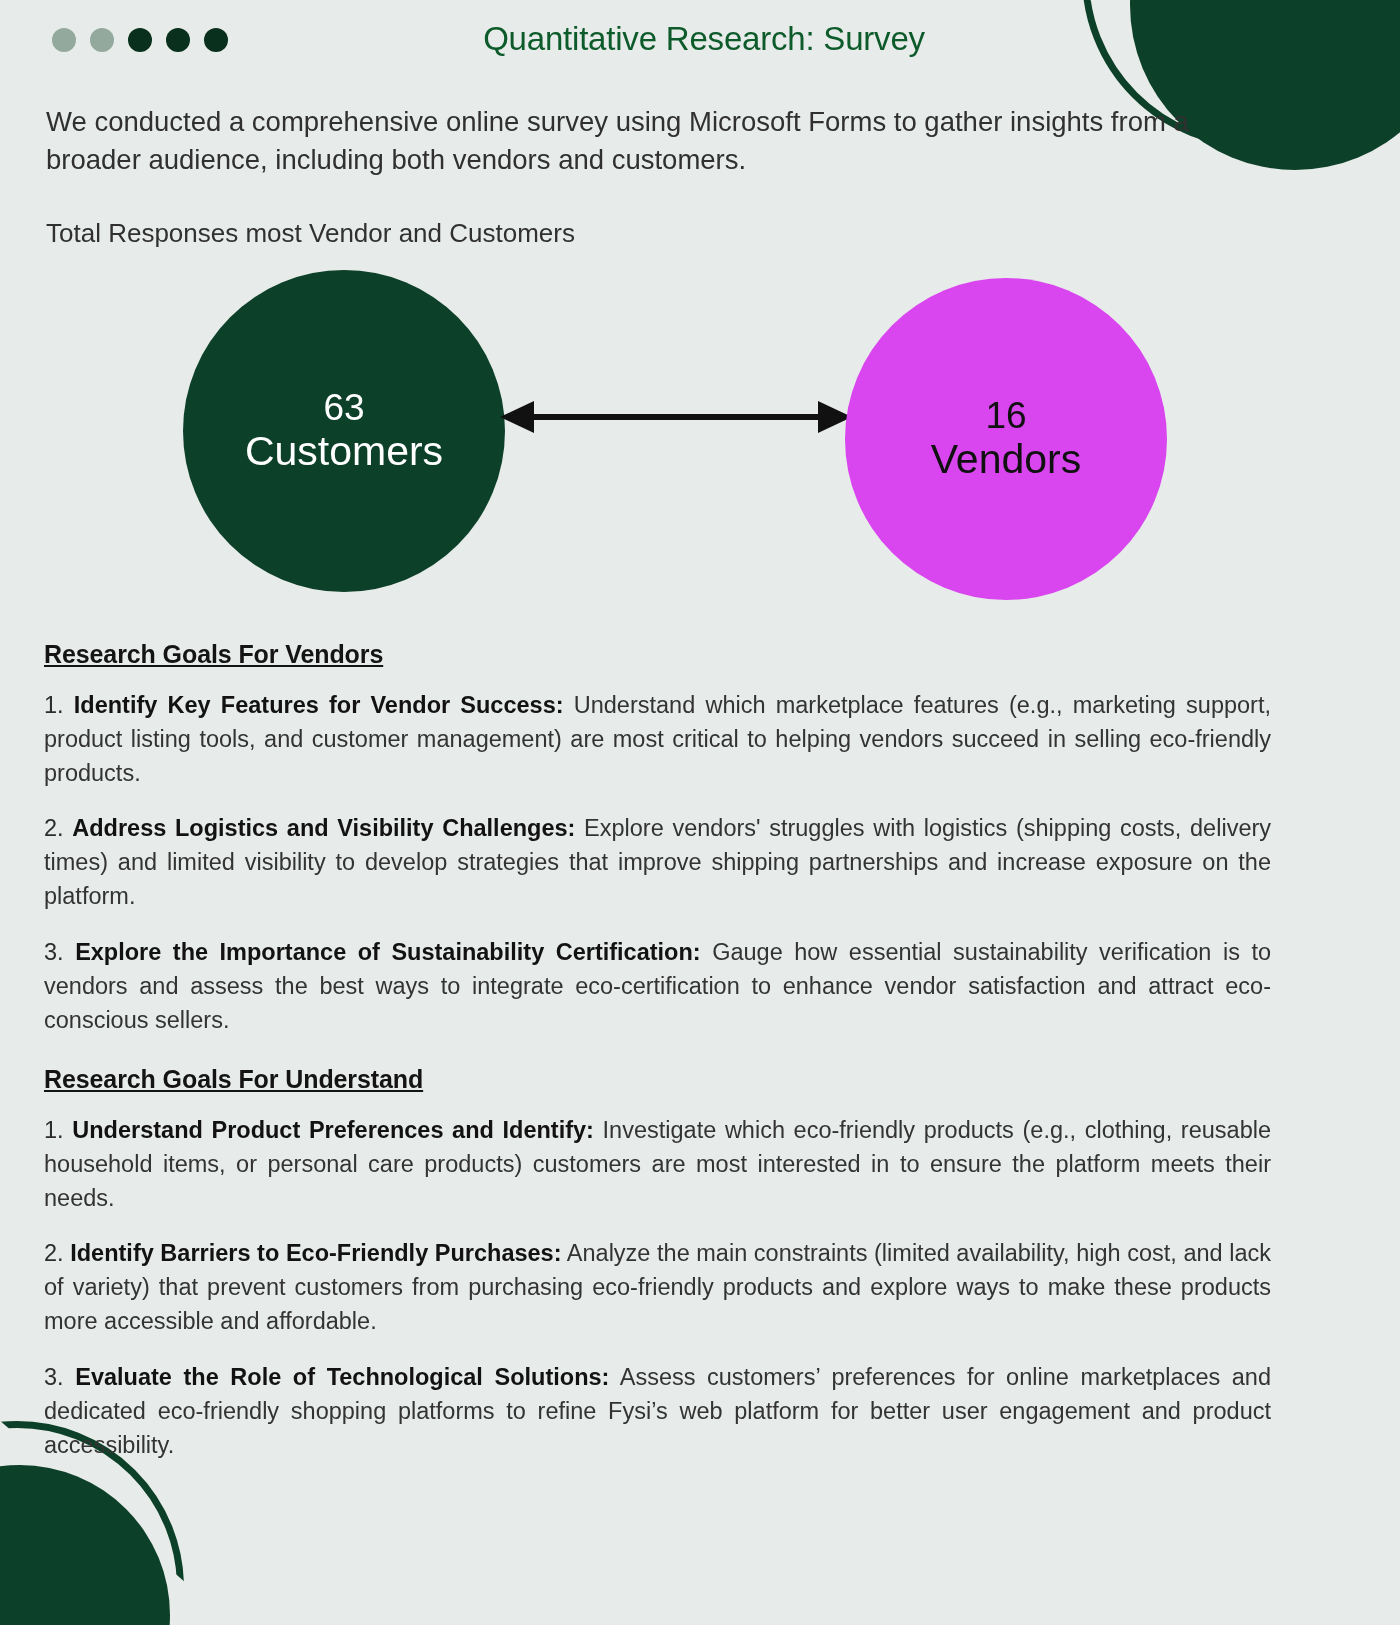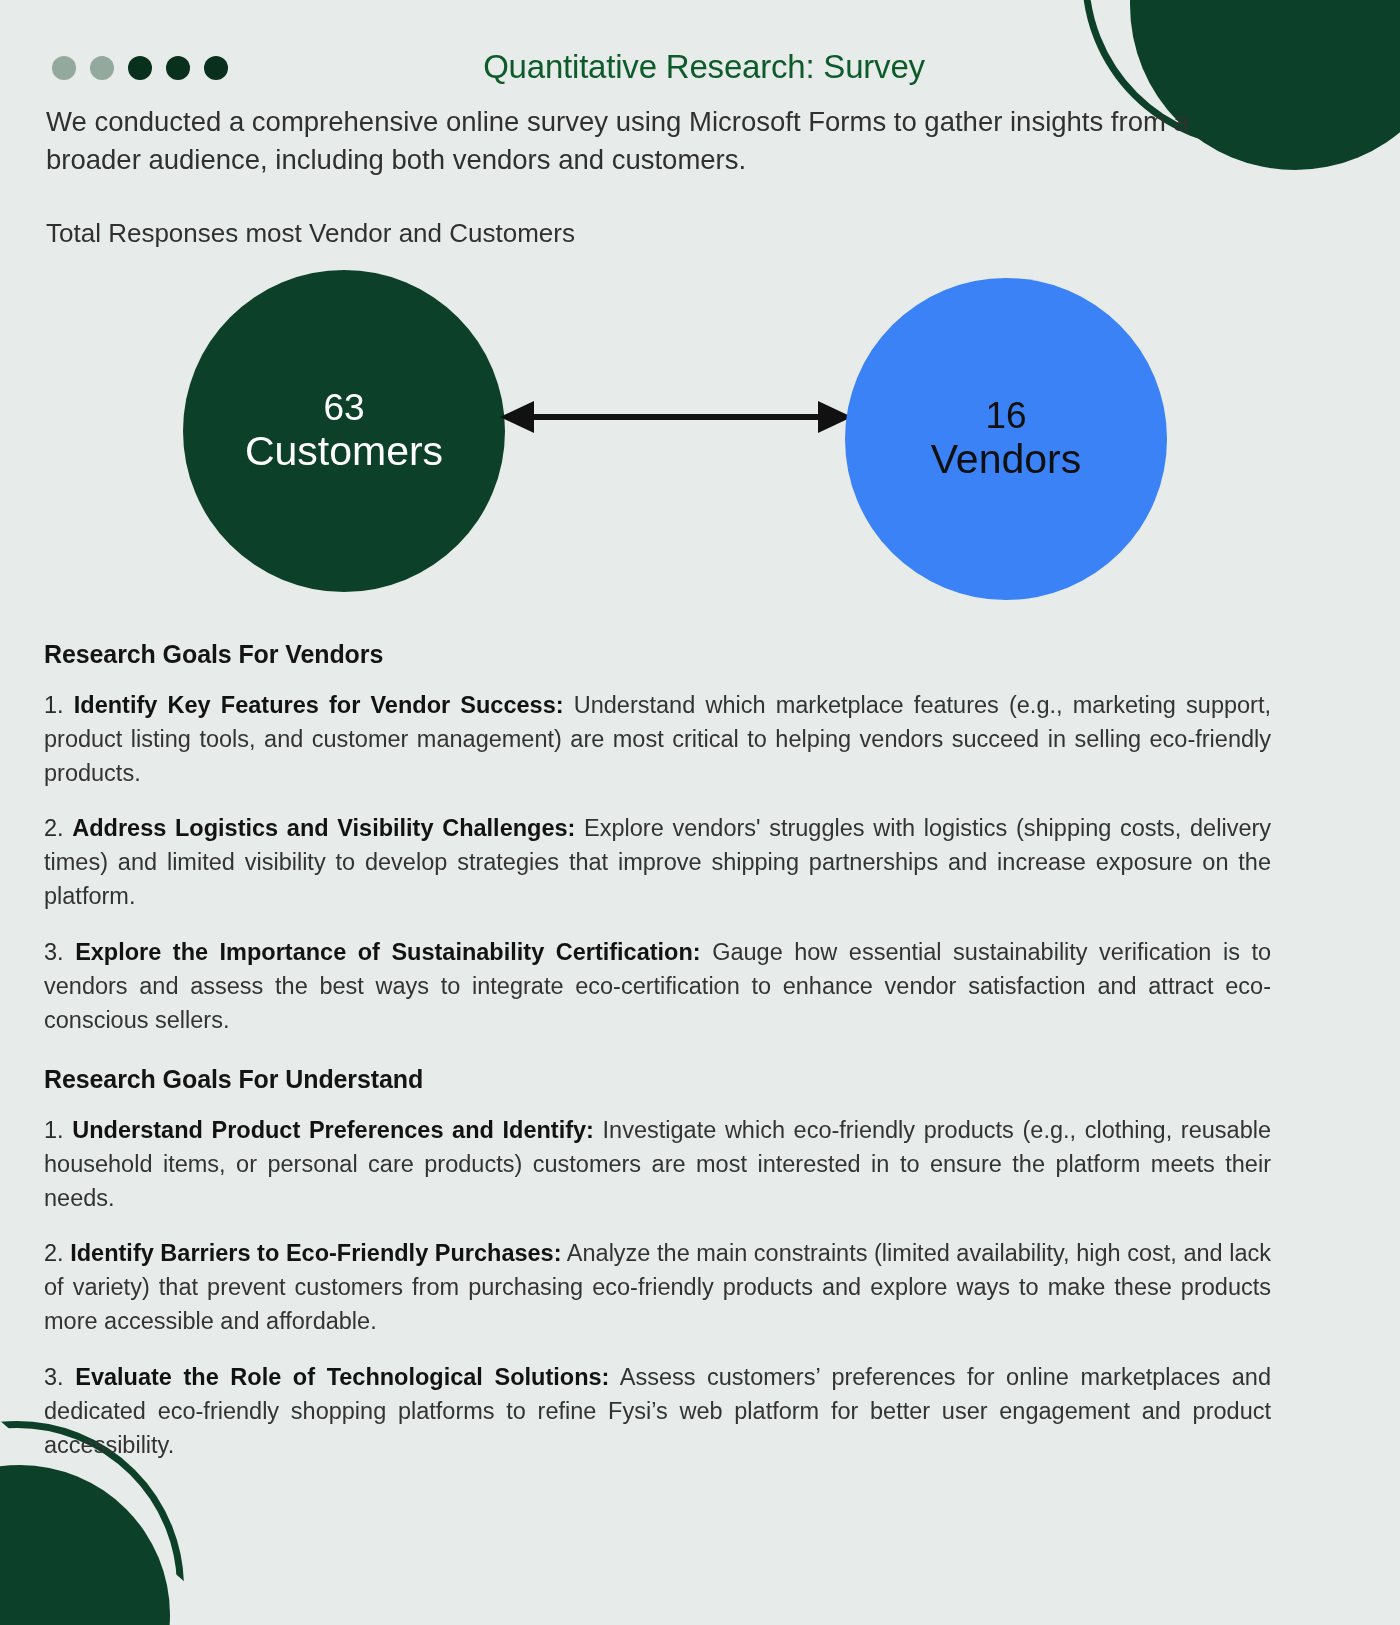--- a/index.html
+++ b/index.html
@@ -64,21 +64,20 @@
     clip-path: polygon(0% 0%, 100% 0%, 100% 48%, 45% 0%);
   }
 
   
   .header {
     position: absolute;
     left: 8px;
     right: 0;
     top: 0;
     height: 88px;
-    margin-top: 28px;
   }
   .dots {
     position: absolute;
     left: 44px;
     top: 28px;
     display: flex;
     gap: 14px;
     align-items: center;
   }
   .dot {
@@ -149,21 +148,21 @@
     width: 322px;
     height: 322px;
     background: #0d4029;
     color: #ffffff;
   }
   .bubble-vendors {
     left: 845px;
     top: 8px;
     width: 322px;
     height: 322px;
-    background: #3b82f6;
+    background: #d946ef;
     color: #101010;
   }
   .arrow {
     position: absolute;
     left: 500px;
     top: 130px;
     width: 352px;
     height: 34px;
   }
 
@@ -175,20 +174,21 @@
   }
   .section-vendors { top: 640px; }
   .section-customers { top: 1065px; }
 
   .section-title {
     font-size: 25px;
     font-weight: bold;
     color: #141414;
     margin: 0 0 20px 0;
     letter-spacing: -0.1px;
+    text-decoration: underline;
   }
   .goal {
     font-size: 23.5px;
     line-height: 1.44;
     color: #333333;
     text-align: justify;
     margin: 0 7px 22px 0;
   }
   .goal:last-child { margin-bottom: 0; }
   .goal .idx { color: #2c2c2c; }

